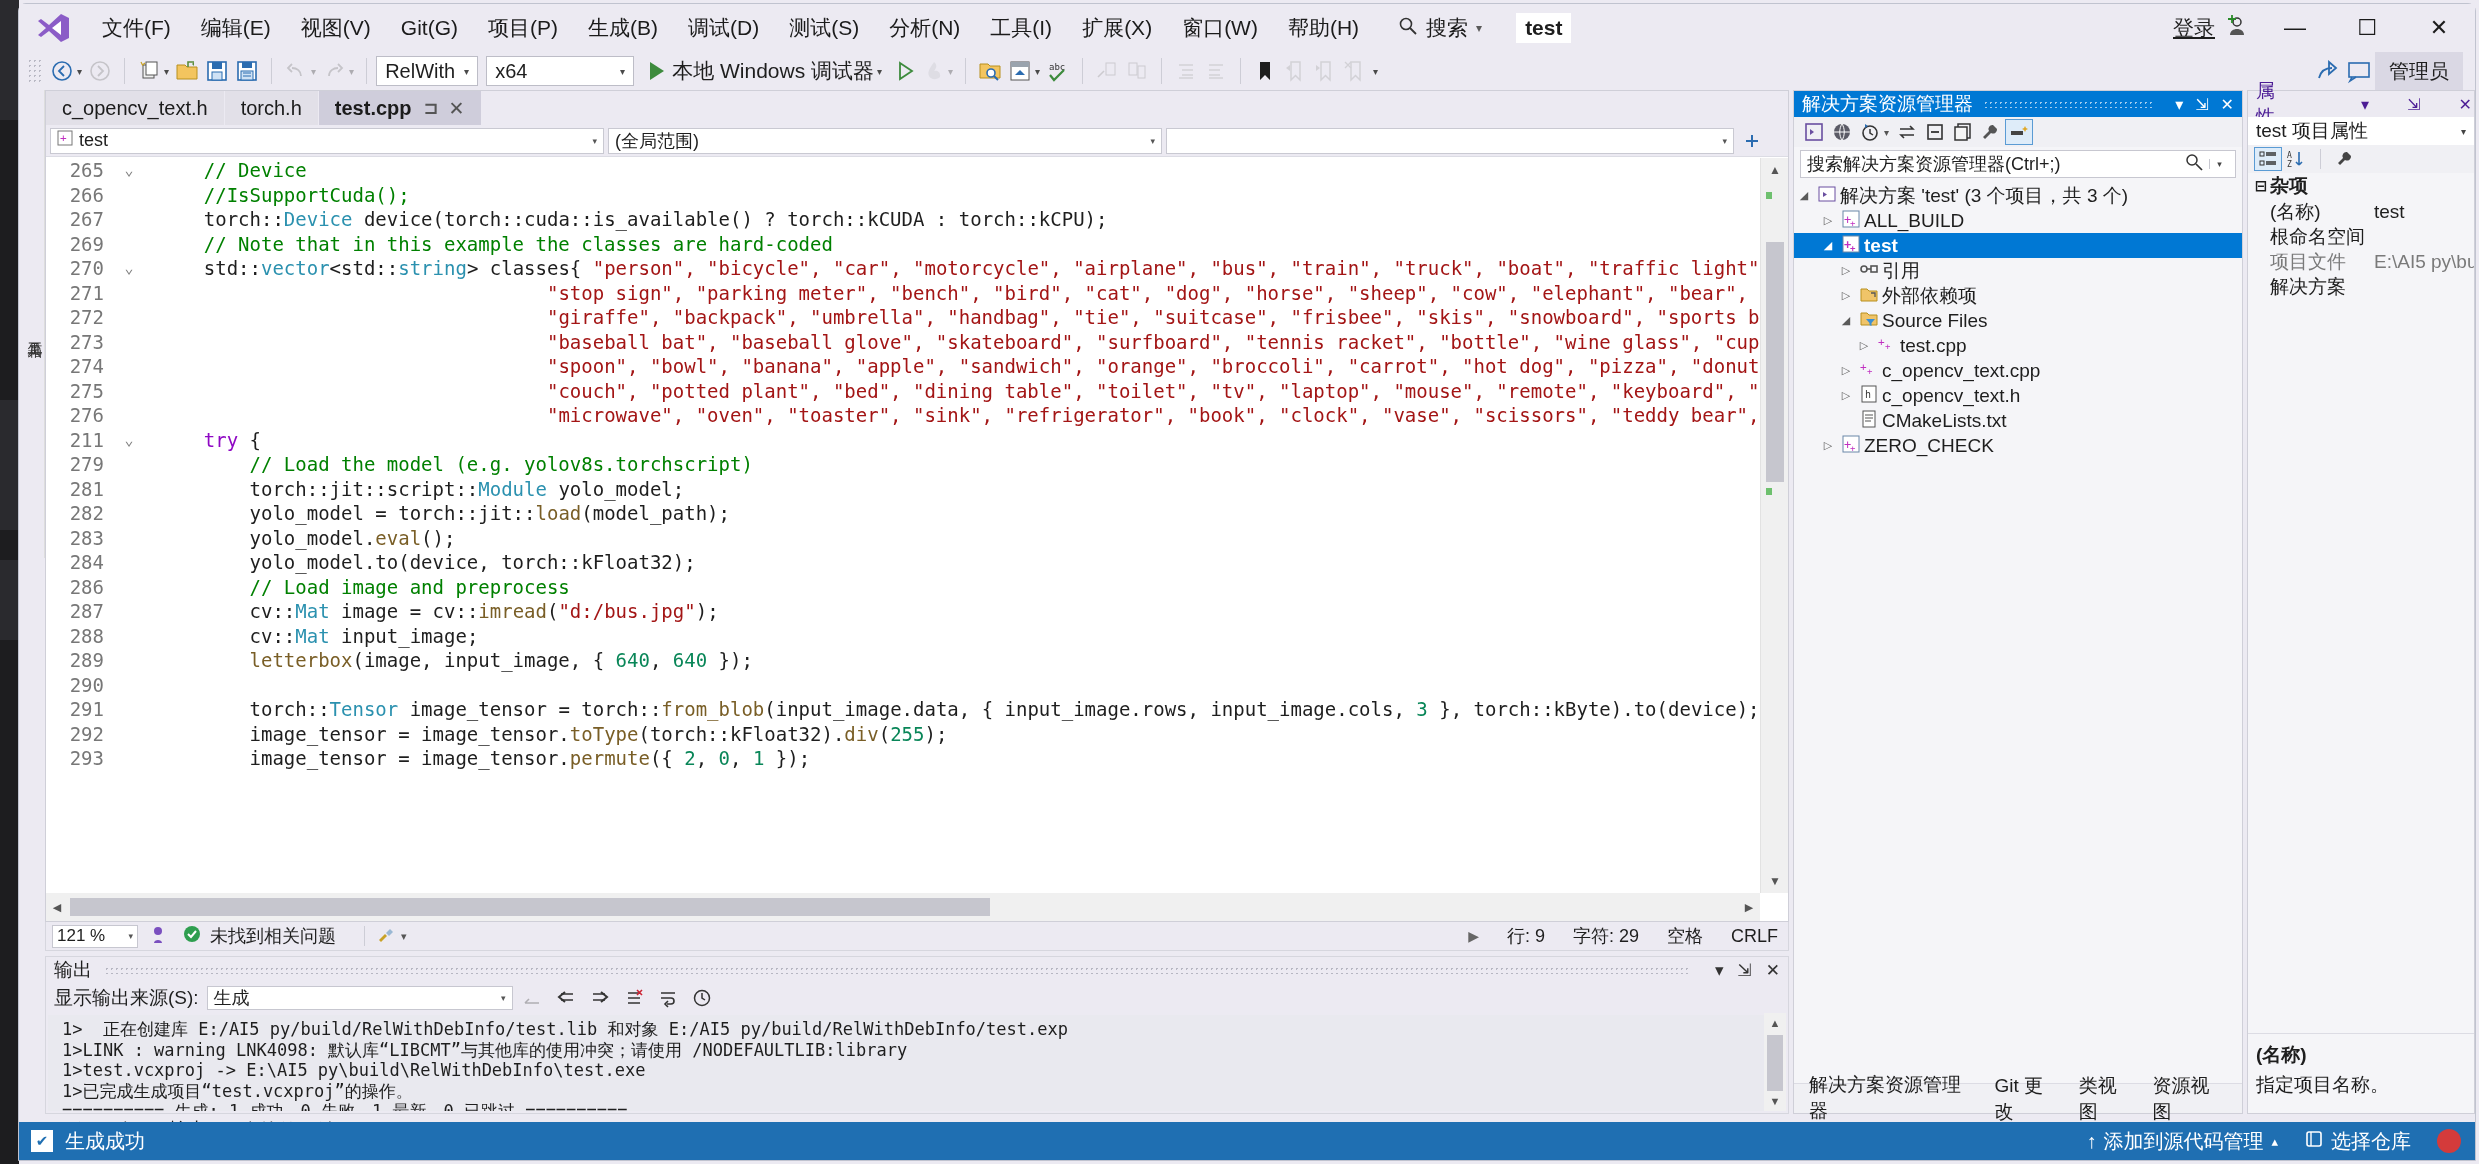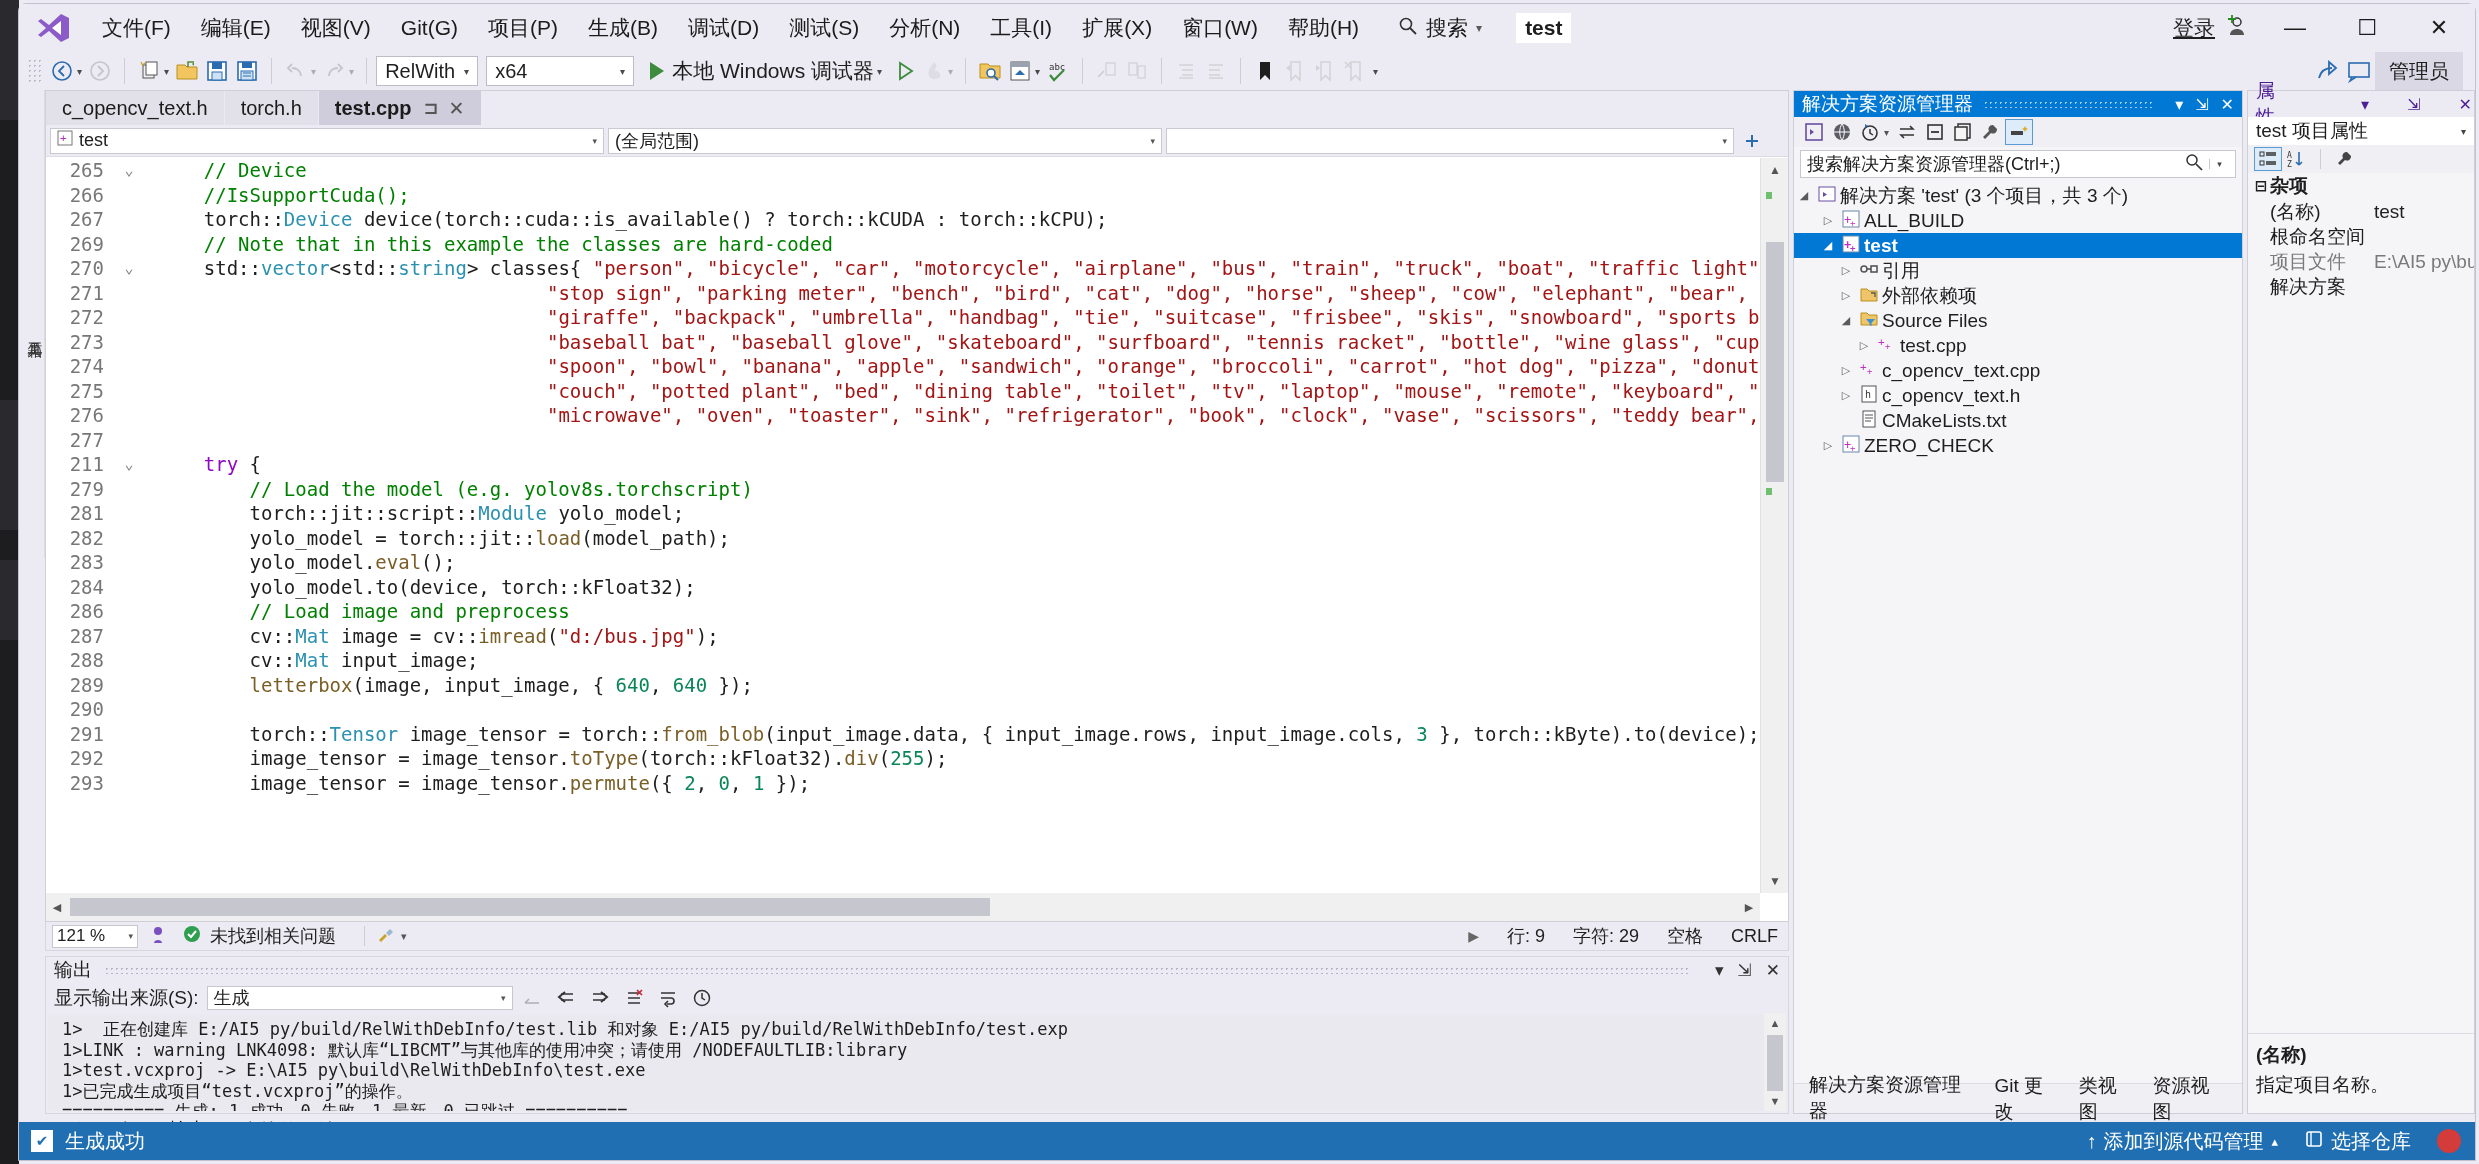--- a/index.html
+++ b/index.html
@@ -506,21 +506,20 @@
             <div class="codeline"><span class="lnum">266</span><span class="fold"></span><span class="guide bar"></span><span class="ctext"><span class="com">    //IsSupportCuda();</span></span></div>
             <div class="codeline"><span class="lnum">267</span><span class="fold"></span><span class="guide bar"></span><span class="ctext"><span class="id">    torch::</span><span class="cls">Device</span><span class="id"> device(torch::cuda::is_available() ? torch::kCUDA : torch::kCPU);</span></span></div>
             <div class="codeline"><span class="lnum">269</span><span class="fold"></span><span class="guide bar"></span><span class="ctext"><span class="com">    // Note that in this example the classes are hard-coded</span></span></div>
             <div class="codeline"><span class="lnum">270</span><span class="fold">⌄</span><span class="guide bar"></span><span class="ctext"><span class="id">    std::</span><span class="cls">vector</span><span class="id">&lt;std::</span><span class="cls">string</span><span class="id">&gt; classes{ </span><span class="str">"person", "bicycle", "car", "motorcycle", "airplane", "bus", "train", "truck", "boat", "traffic light", "fire hydrant",</span></span></div>
             <div class="codeline"><span class="lnum">271</span><span class="fold"></span><span class="guide bar"></span><span class="ctext"><span class="id">                                  </span><span class="str">"stop sign", "parking meter", "bench", "bird", "cat", "dog", "horse", "sheep", "cow", "elephant", "bear", "zebra",</span></span></div>
             <div class="codeline"><span class="lnum">272</span><span class="fold"></span><span class="guide bar"></span><span class="ctext"><span class="id">                                  </span><span class="str">"giraffe", "backpack", "umbrella", "handbag", "tie", "suitcase", "frisbee", "skis", "snowboard", "sports ball", "kite",</span></span></div>
             <div class="codeline"><span class="lnum">273</span><span class="fold"></span><span class="guide bar"></span><span class="ctext"><span class="id">                                  </span><span class="str">"baseball bat", "baseball glove", "skateboard", "surfboard", "tennis racket", "bottle", "wine glass", "cup", "fork", "kn</span></span></div>
             <div class="codeline"><span class="lnum">274</span><span class="fold"></span><span class="guide bar"></span><span class="ctext"><span class="id">                                  </span><span class="str">"spoon", "bowl", "banana", "apple", "sandwich", "orange", "broccoli", "carrot", "hot dog", "pizza", "donut", "cake", "cha</span></span></div>
             <div class="codeline"><span class="lnum">275</span><span class="fold"></span><span class="guide bar"></span><span class="ctext"><span class="id">                                  </span><span class="str">"couch", "potted plant", "bed", "dining table", "toilet", "tv", "laptop", "mouse", "remote", "keyboard", "cell phone",</span></span></div>
             <div class="codeline"><span class="lnum">276</span><span class="fold"></span><span class="guide bar"></span><span class="ctext"><span class="id">                                  </span><span class="str">"microwave", "oven", "toaster", "sink", "refrigerator", "book", "clock", "vase", "scissors", "teddy bear", "hair drier",</span></span></div>
-            <div class="codeline"><span class="lnum">277</span><span class="fold"></span><span class="guide"></span><span class="ctext"></span></div>
             <div class="codeline"><span class="lnum">211</span><span class="fold">⌄</span><span class="guide bar"></span><span class="ctext"><span class="id">    </span><span class="kw2">try</span><span class="id"> {</span></span></div>
             <div class="codeline"><span class="lnum">279</span><span class="fold"></span><span class="guide bar"></span><span class="ctext"><span class="com">        // Load the model (e.g. yolov8s.torchscript)</span></span></div>
             <div class="codeline"><span class="lnum">281</span><span class="fold"></span><span class="guide bar"></span><span class="ctext"><span class="id">        torch::jit::script::</span><span class="cls">Module</span><span class="id"> yolo_model;</span></span></div>
             <div class="codeline"><span class="lnum">282</span><span class="fold"></span><span class="guide bar"></span><span class="ctext"><span class="id">        yolo_model = torch::jit::</span><span class="fn">load</span><span class="id">(model_path);</span></span></div>
             <div class="codeline"><span class="lnum">283</span><span class="fold"></span><span class="guide bar"></span><span class="ctext"><span class="id">        yolo_model.</span><span class="fn">eval</span><span class="id">();</span></span></div>
             <div class="codeline"><span class="lnum">284</span><span class="fold"></span><span class="guide bar"></span><span class="ctext"><span class="id">        yolo_model.to(device, torch::kFloat32);</span></span></div>
             <div class="codeline"><span class="lnum">286</span><span class="fold"></span><span class="guide bar"></span><span class="ctext"><span class="com">        // Load image and preprocess</span></span></div>
             <div class="codeline"><span class="lnum">287</span><span class="fold"></span><span class="guide bar"></span><span class="ctext"><span class="id">        cv::</span><span class="cls">Mat</span><span class="id"> image = cv::</span><span class="fn">imread</span><span class="id">(</span><span class="str">"d:/bus.jpg"</span><span class="id">);</span></span></div>
             <div class="codeline"><span class="lnum">288</span><span class="fold"></span><span class="guide bar"></span><span class="ctext"><span class="id">        cv::</span><span class="cls">Mat</span><span class="id"> input_image;</span></span></div>
             <div class="codeline"><span class="lnum">289</span><span class="fold"></span><span class="guide bar"></span><span class="ctext"><span class="id">        </span><span class="fn">letterbox</span><span class="id">(image, input_image, { </span><span class="num">640</span><span class="id">, </span><span class="num">640</span><span class="id"> });</span></span></div>

